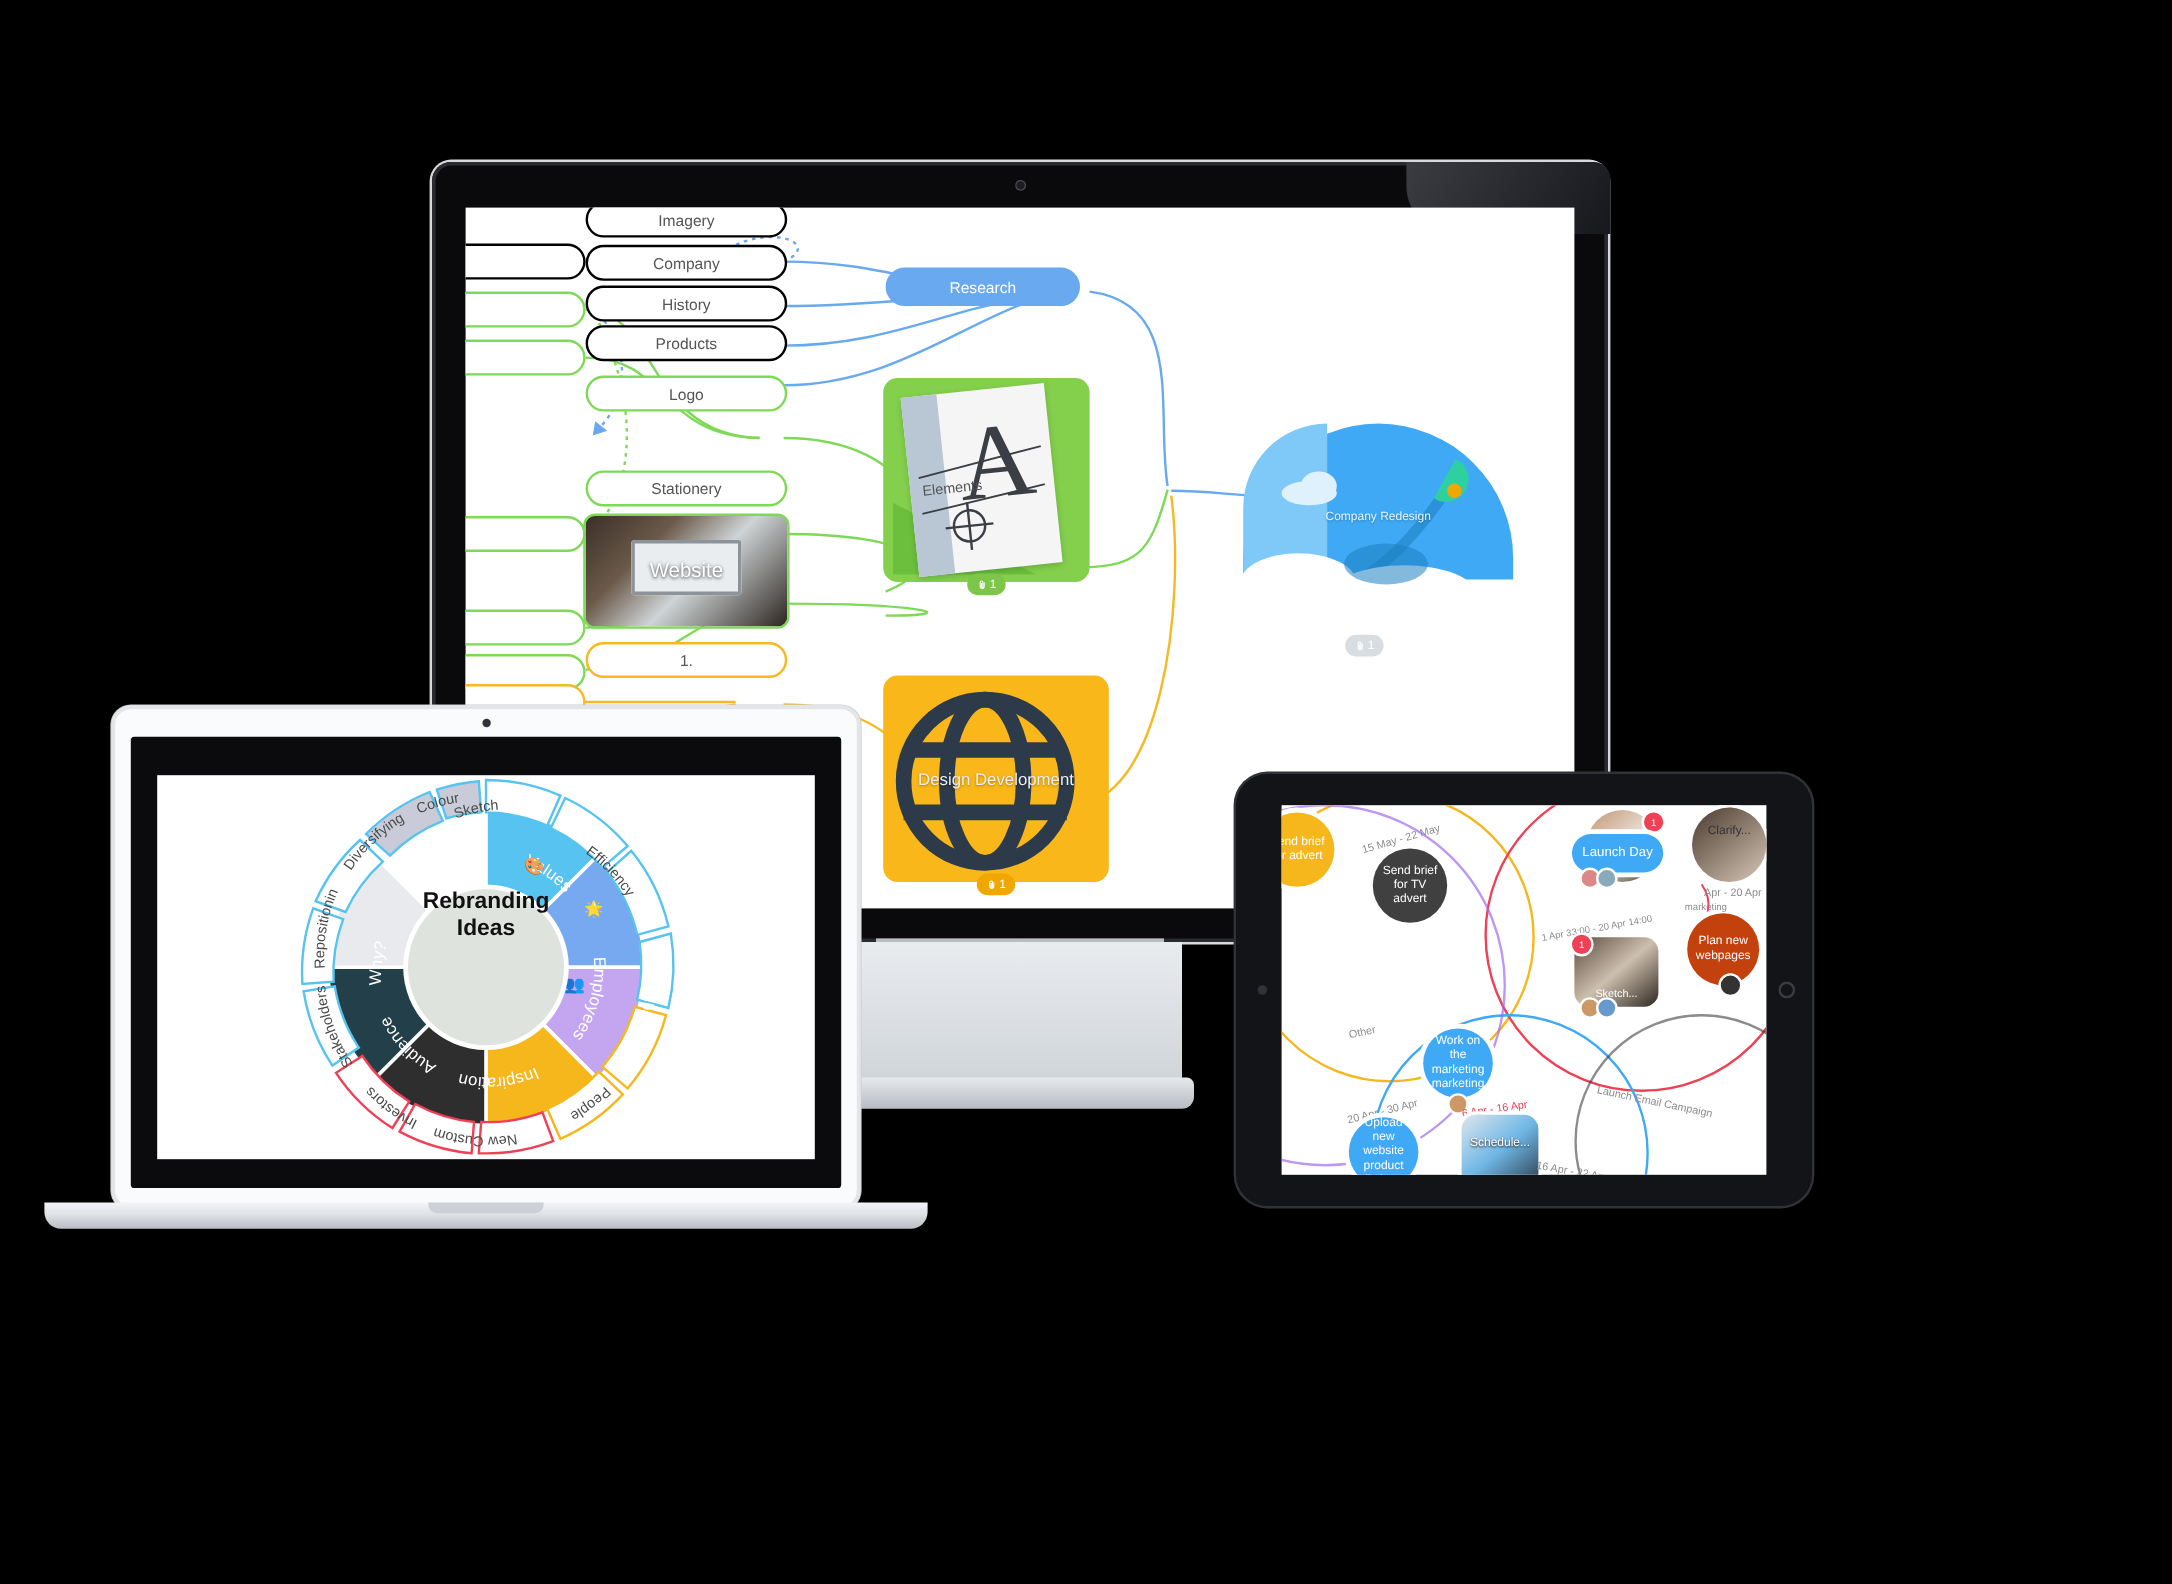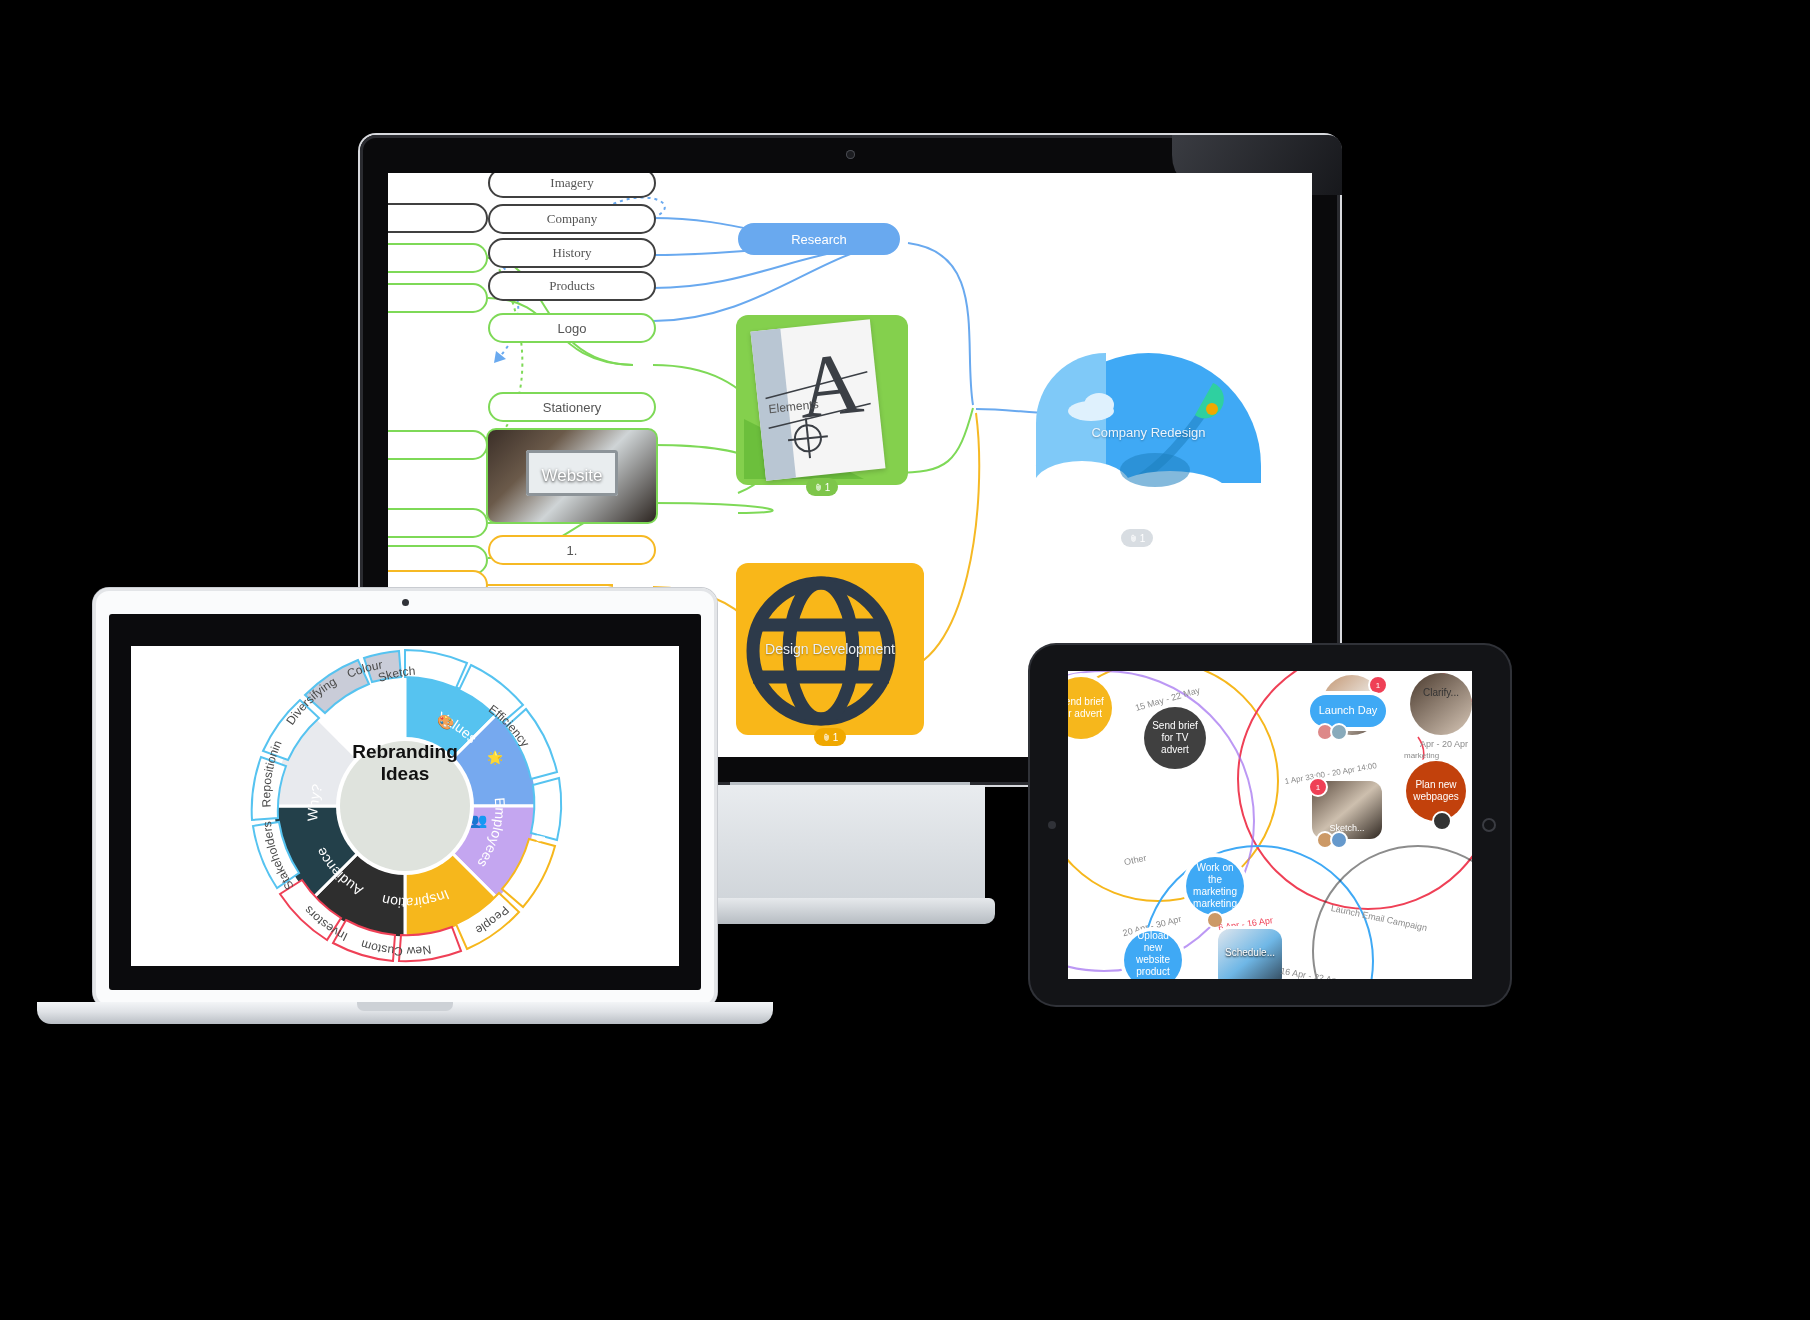--- a/index.html
+++ b/index.html
@@ -38,21 +38,21 @@
   .tablet-body{position:absolute;inset:0;background:#131417;border-radius:26px;box-shadow:0 0 0 2px #303238;}
   .tablet-screen{position:absolute;left:38px;top:26px;right:38px;bottom:26px;background:#fff;overflow:hidden;}
   .tablet-cam{position:absolute;left:18px;top:50%;width:8px;height:8px;margin-top:-4px;border-radius:50%;background:#303238;}
   .tablet-home{position:absolute;right:14px;top:50%;width:14px;height:14px;margin-top:-7px;border-radius:50%;
     box-shadow:inset 0 0 0 2px #3a3c42;}
 
   
   .mm{position:absolute;inset:0;}
   .node{position:absolute;box-sizing:border-box;display:flex;align-items:center;justify-content:center;
     border-radius:24px;background:#fff;font-size:13px;color:#555;white-space:nowrap;}
-  .node.blue{border:2px solid #404040;font-family:Liberation Serif, serif;}
+  .node.blue{border:2px solid #000000;}
   .node.green{border:2px solid #7ed957;}
   .node.amber{border:2px solid #f6b924;}
   .node.fill-blue{background:#69a9ef;border:2px solid #69a9ef;color:#fff;font-size:13px;}
   .imgnode{position:absolute;border-radius:10px;overflow:hidden;display:flex;align-items:center;justify-content:center;
     color:#fff;font-size:17px;text-shadow:0 1px 3px rgba(0,0,0,.8);}
   .badge{position:absolute;bottom:-11px;left:50%;margin-left:-16px;width:32px;height:18px;border-radius:9px;
     display:flex;align-items:center;justify-content:center;color:#fff;font-size:10px;gap:2px;}
 
   
   .el-card{position:absolute;left:735px;top:312px;width:170px;height:172px;background:#84d04d;border-radius:12px;}
@@ -65,21 +65,21 @@
     clip-path:polygon(0 100%,100% 100%,0 0);}
 
   
   .globe-card{position:absolute;left:735px;top:558px;width:170px;height:170px;background:#f9b719;border-radius:12px;}
   .globe-label{position:absolute;left:0;right:0;top:78px;text-align:center;color:#e9eef3;font-size:14px;text-shadow:0 1px 2px rgba(0,0,0,.35);}
 
   
   .cr{position:absolute;left:1015px;top:355px;width:265px;height:160px;}
   .cr-sky{position:absolute;left:20px;top:0;width:225px;height:130px;background:#3fa9f5;border-radius:120px 120px 0 0;}
   .cr-sky2{position:absolute;left:20px;top:0;width:70px;height:130px;background:#7fc9f8;border-radius:120px 0 0 0;}
-  .cr-label{position:absolute;left:0;right:0;top:72px;text-align:center;color:#eaf4fd;font-size:13px;text-shadow:0 1px 2px rgba(0,0,0,.3);}
+  .cr-label{position:absolute;left:0;right:0;top:72px;text-align:center;color:#eaf4fd;font-size:10px;text-shadow:0 1px 2px rgba(0,0,0,.3);}
   .cr-cloud{position:absolute;border-radius:50%;background:#dff1fd;}
   .cr-badge{position:absolute;left:105px;top:176px;width:32px;height:18px;border-radius:9px;background:#d8dde2;
     display:flex;align-items:center;justify-content:center;color:#fff;font-size:10px;gap:2px;}
 
   
   .wheel{position:absolute;left:50%;top:50%;width:400px;height:400px;margin:-200px 0 0 -200px;}
   .wheel svg{position:absolute;inset:0;}
   .wcore{position:absolute;left:50%;top:50%;width:130px;height:130px;margin:-65px 0 0 -65px;border-radius:50%;
     background:#dfe3dd;box-shadow:0 0 0 4px #fff;display:flex;align-items:flex-start;justify-content:center;
     text-align:center;font-weight:bold;font-size:19px;color:#111;line-height:1.15;}

